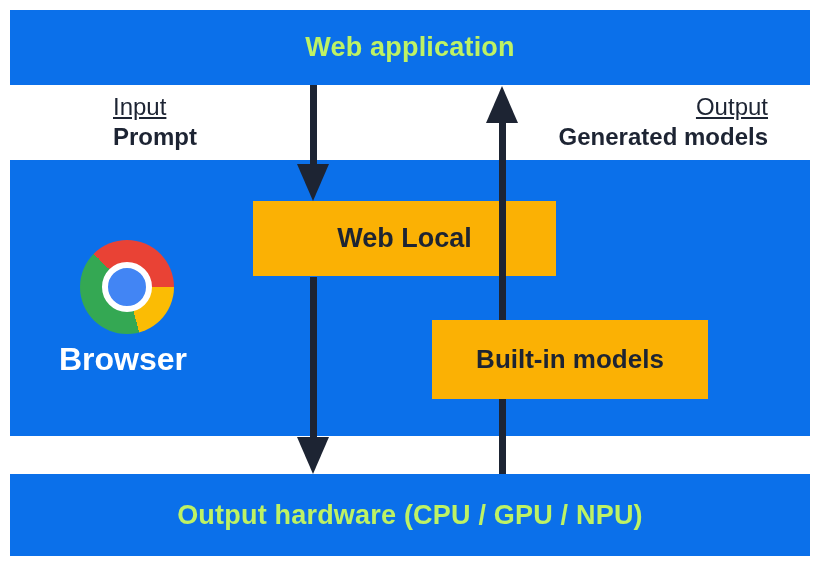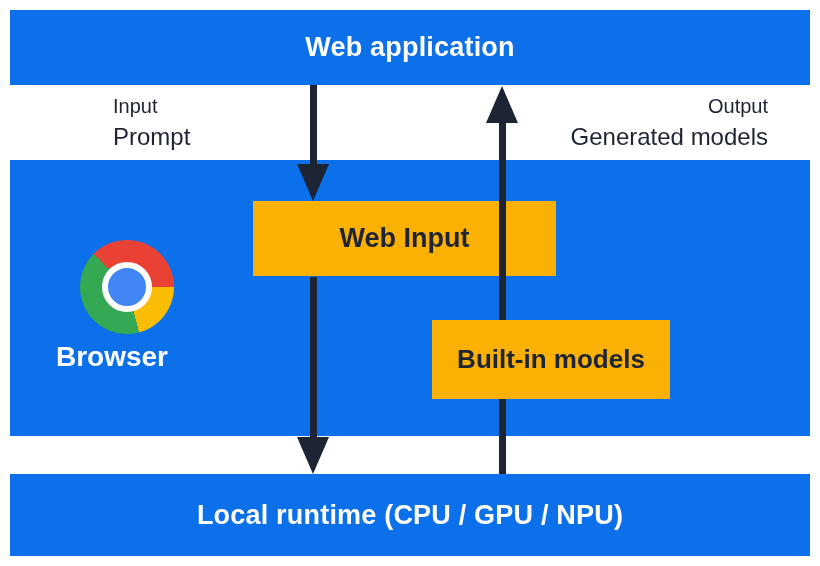--- a/index.html
+++ b/index.html
@@ -14,40 +14,40 @@
   .bar {
     position: absolute;
     left: 10px;
     width: 800px;
     background: var(--panel-blue, #0b70ea);
     display: flex;
     align-items: center;
     justify-content: center;
   }
   .bar-label {
-    color: #ffffff;
+    color: #bef264;
     font-weight: bold;
     font-size: 27px;
     letter-spacing: 0.2px;
   }
   .top-bar { top: 10px; height: 75px; }
   .bottom-bar { top: 474px; height: 82px; }
 
   .io-block {
     position: absolute;
     top: 94px;
     display: flex;
     flex-direction: column;
     gap: 3px;
     color: var(--ink-dark, #1d2433);
   }
   .io-block.left  { left: 113px; align-items: flex-start; text-align: left; }
   .io-block.right { right: 52px; align-items: flex-end; text-align: left; }
-  .io-title { font-size: 20px; font-weight: normal; line-height: 25px; }
-  .io-value { font-size: 24px; font-weight: normal; line-height: 29px; }
+  .io-title { font-size: 24px; font-weight: normal; line-height: 25px; text-decoration: underline; }
+  .io-value { font-size: 24px; font-weight: bold; line-height: 29px; }
 
   .panel {
     position: absolute;
     left: 10px;
     top: 160px;
     width: 800px;
     height: 276px;
     background: var(--panel-blue, #0b70ea);
   }
 
@@ -70,27 +70,27 @@
   }
   .chrome-center {
     width: 38px;
     height: 38px;
     border-radius: 50%;
     border: 6px solid #ffffff;
     background: var(--chrome-blue, #4285f4);
   }
   .browser-label {
     position: absolute;
-    left: 2px;
+    left: 13px;
     top: 181px;
     width: 200px;
     text-align: center;
     color: #ffffff;
     font-weight: bold;
-    font-size: 28px;
+    font-size: 32px;
   }
 
   .yellow-box {
     position: absolute;
     background: var(--box-yellow, #fbb104);
     color: var(--ink-dark, #1d2433);
     display: flex;
     flex-direction: column;
     align-items: center;
     justify-content: center;
@@ -100,21 +100,21 @@
   .web-apis-box {
     left: 243px;
     top: 41px;
     width: 303px;
     height: 75px;
     font-size: 27px;
   }
   .builtin-box {
     left: 422px;
     top: 160px;
-    width: 238px;
+    width: 276px;
     height: 79px;
     font-size: 26px;
     line-height: 33px;
   }
 
   .arrow-line {
     position: absolute;
     width: 7px;
     background: var(--ink-dark, #1d2433);
   }
@@ -155,34 +155,34 @@
     <span class="io-value">Generated models</span>
   </div>
 
   <div class="panel">
     <div class="chrome-logo">
       <div class="chrome-center"></div>
     </div>
     <div class="browser-label">Browser</div>
 
     <div class="yellow-box web-apis-box">
-      <span>Web Input</span>
+      <span>Web Local</span>
     </div>
 
     <div class="yellow-box builtin-box">
       <span>Built-in models</span>
     </div>
   </div>
 
   <div class="arrow-line down-line-1"></div>
   <div class="arrow-head head-down down-head-1"></div>
   <div class="arrow-line down-line-2"></div>
   <div class="arrow-head head-down down-head-2"></div>
 
   <div class="arrow-head head-up up-head"></div>
   <div class="arrow-line up-line-1"></div>
   <div class="arrow-line up-line-2"></div>
 
   <div class="bar bottom-bar">
-    <span class="bar-label">Local runtime (CPU / GPU / NPU)</span>
+    <span class="bar-label">Output hardware (CPU / GPU / NPU)</span>
   </div>
 
 </div>
 
 </body></html>

